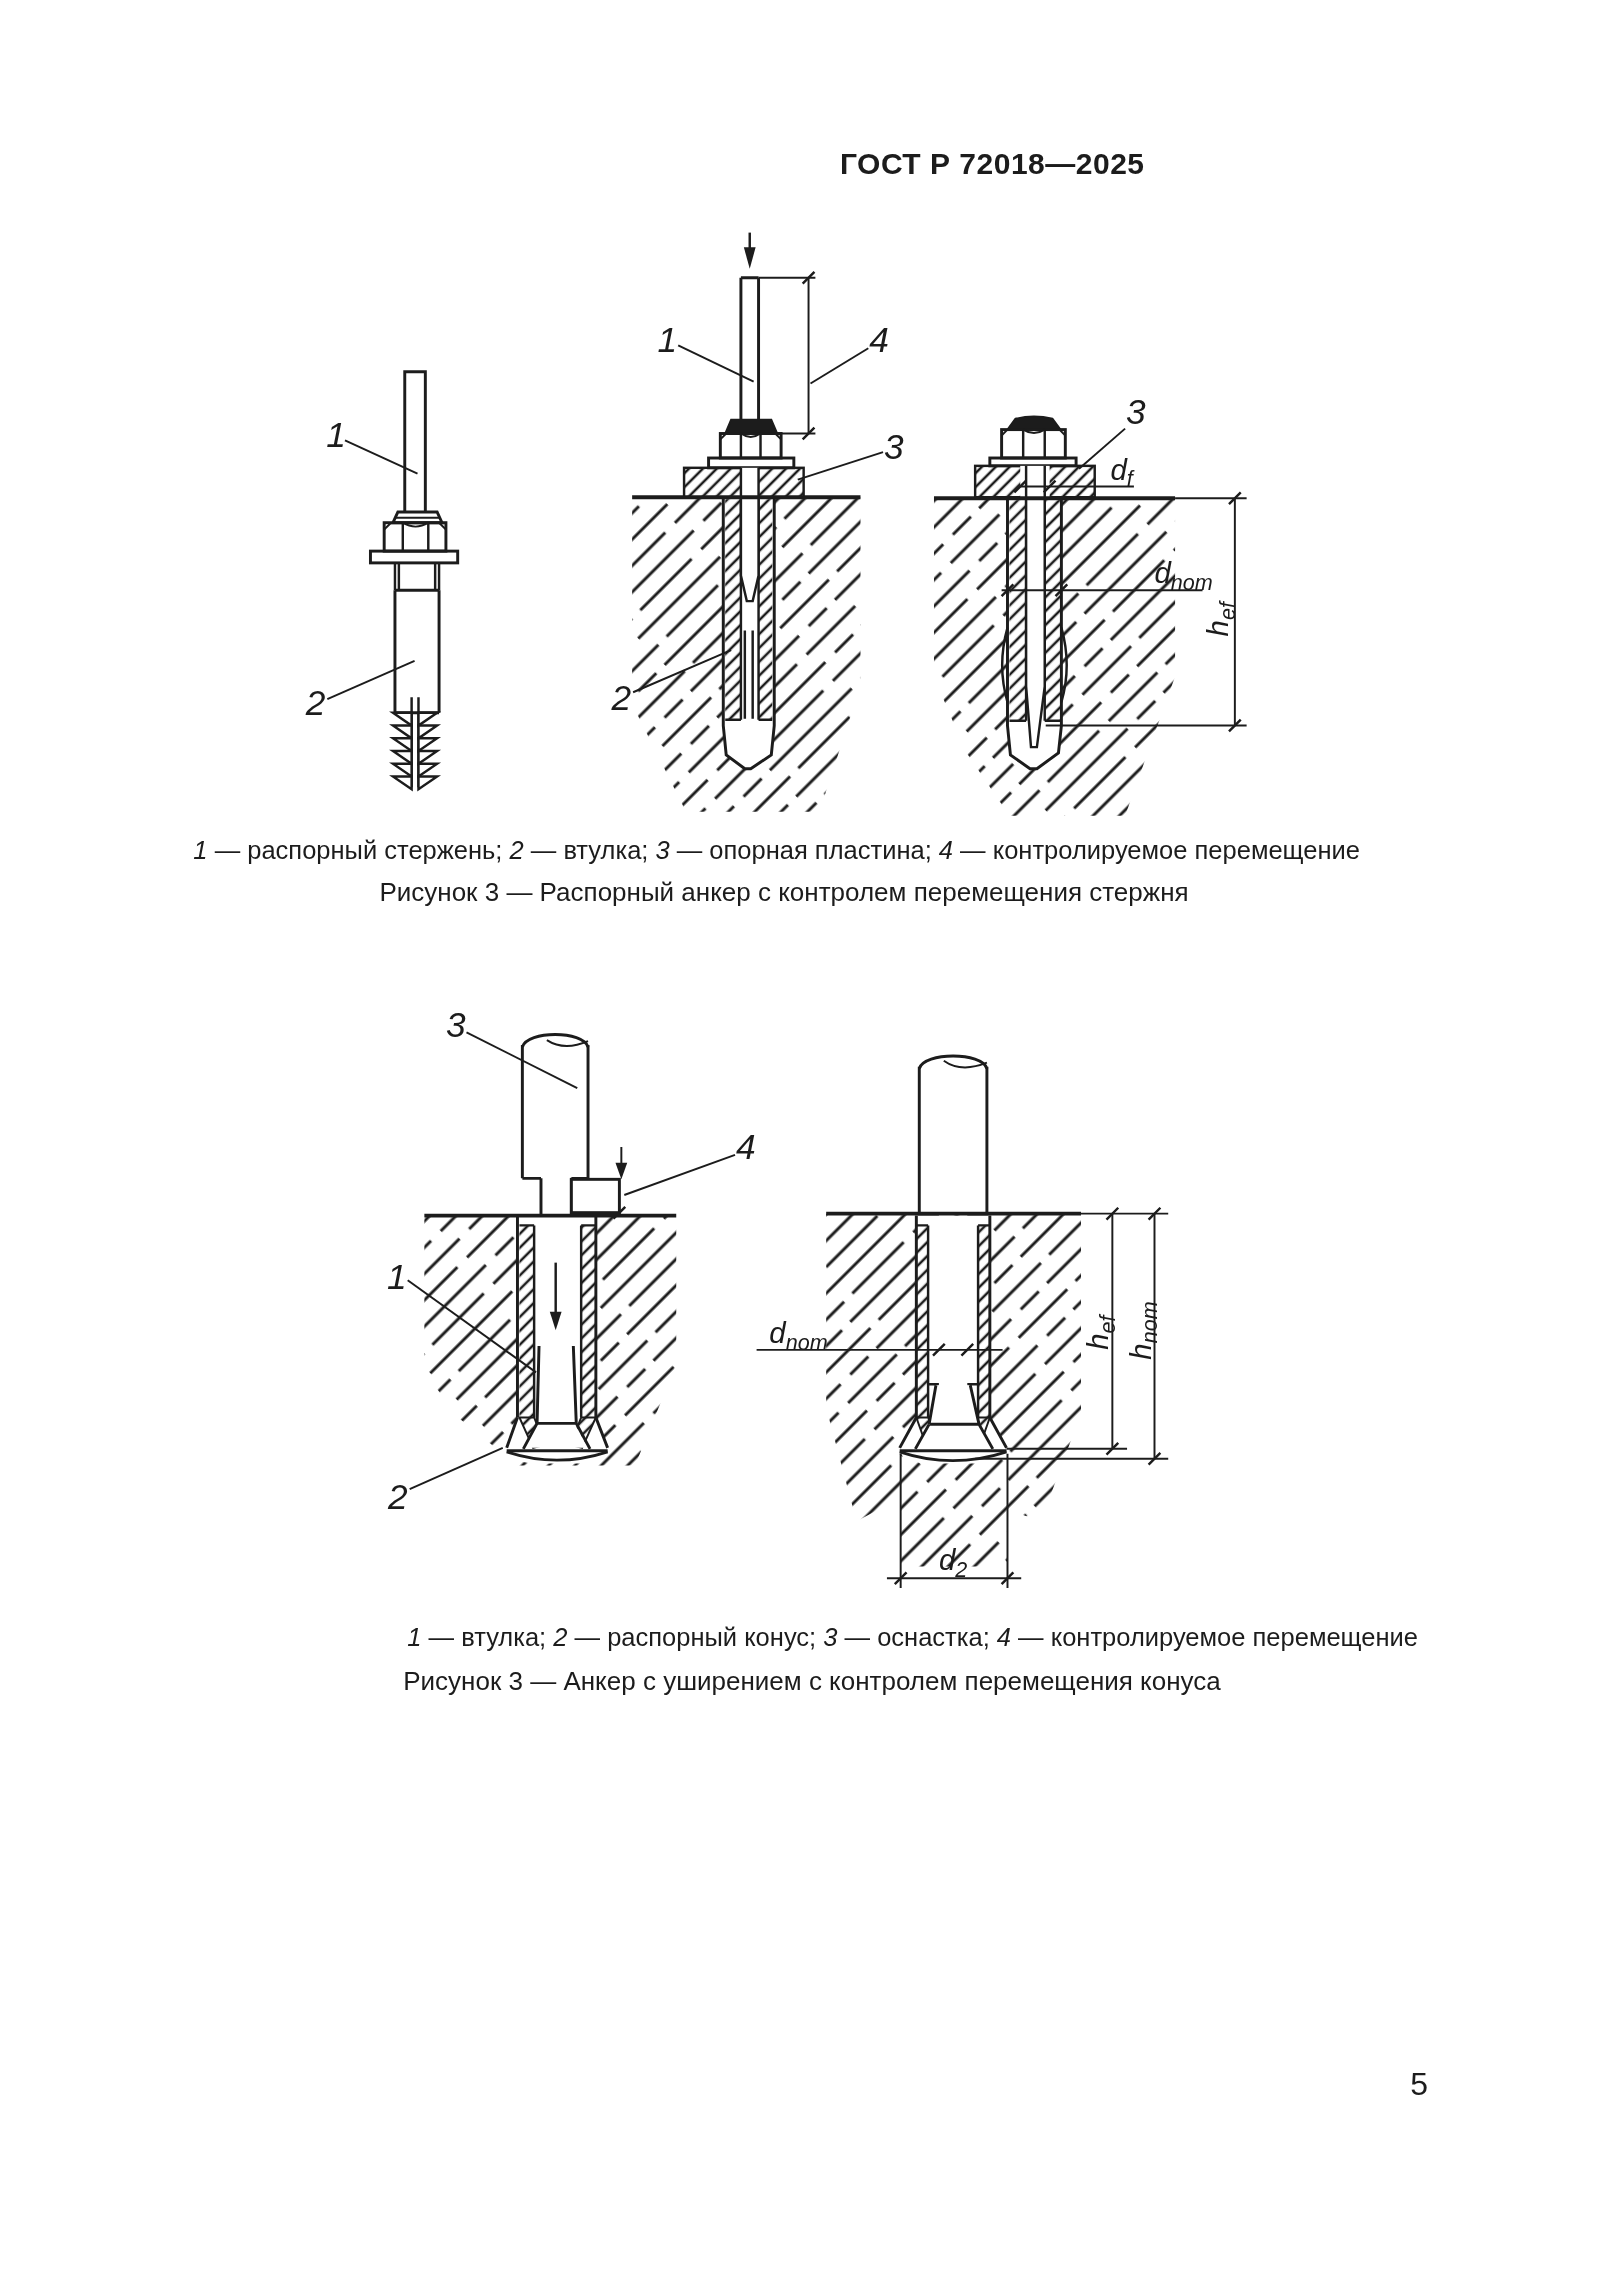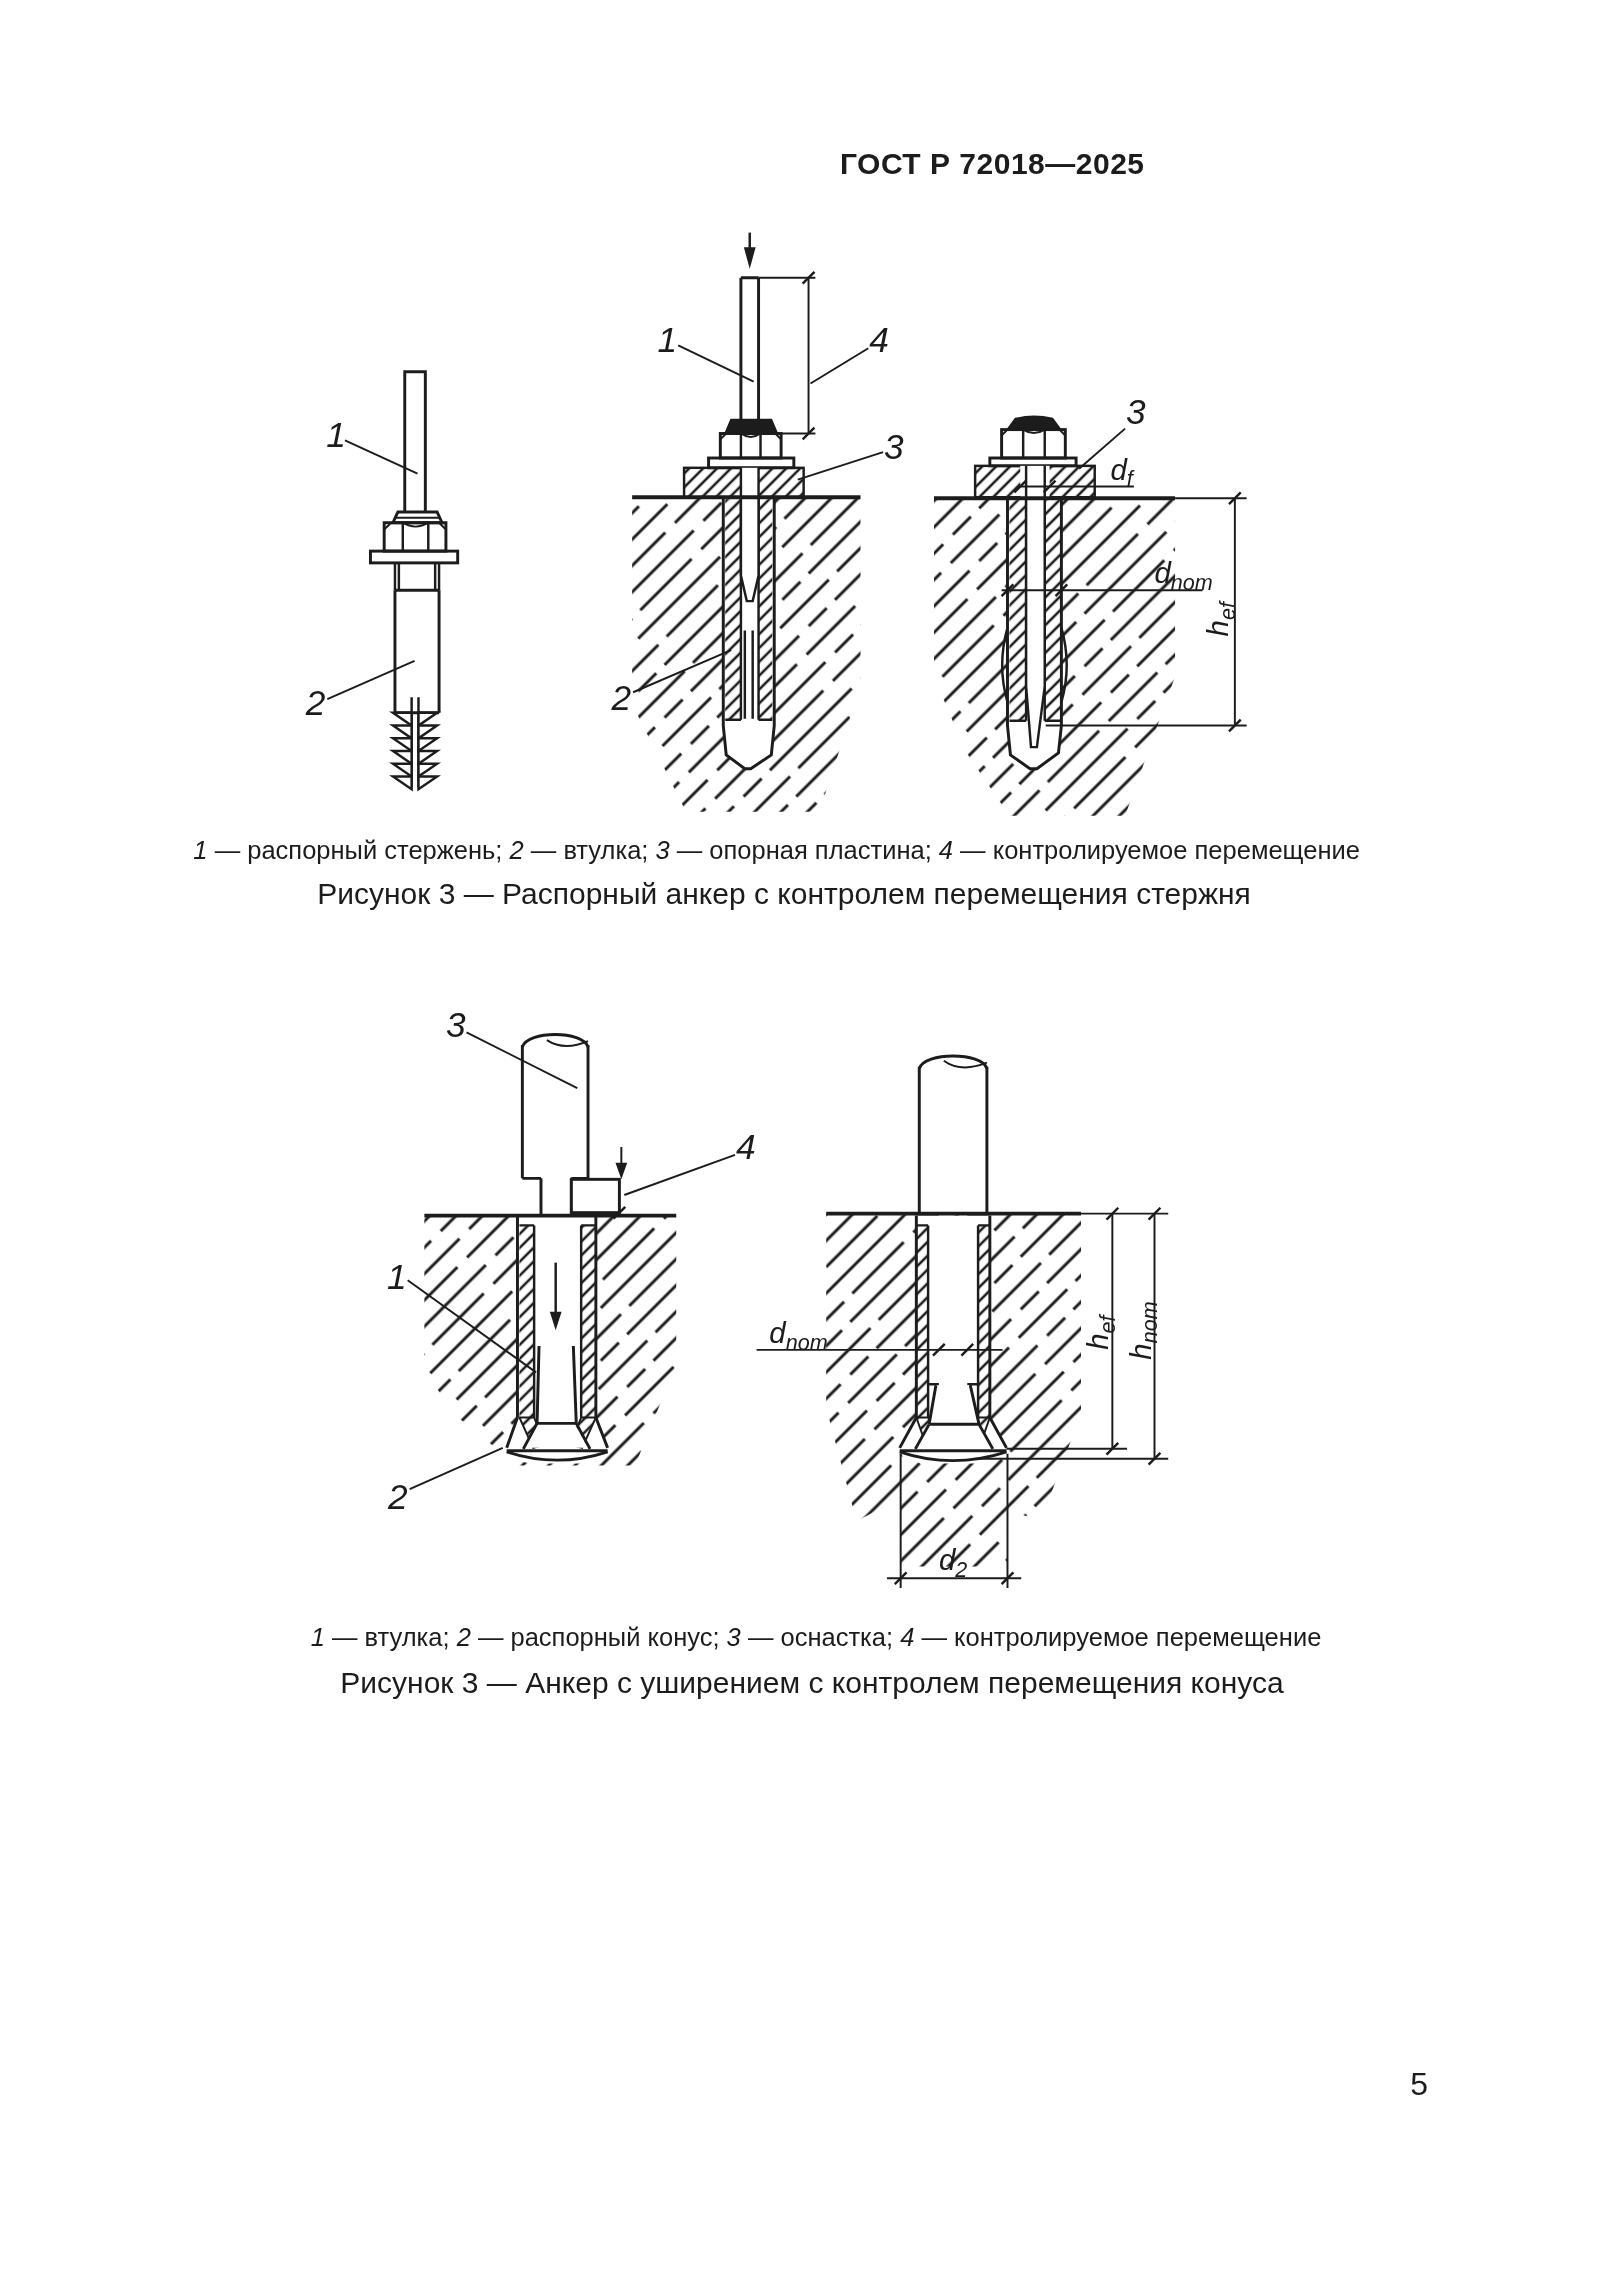--- a/index.html
+++ b/index.html
@@ -1,20 +1,20 @@
 <!DOCTYPE html>
 <html><head>
 <meta charset="utf-8">
 <style>
   html,body{margin:0;padding:0;background:#fff;}
   body{width:1621px;height:2293px;position:relative;font-family:"Liberation Sans",sans-serif;color:#1c1c1c;}
   .abs{position:absolute;}
   .hdr{font-weight:bold;font-size:30px;letter-spacing:0.5px;}
   .cap{font-size:25.5px;}
-  .ttl{font-size:30px;}
+  .ttl{font-size:26px;}
   .pagenum{font-size:32px;}
   svg text{font-family:"Liberation Sans",sans-serif;fill:#1c1c1c;}
   .co{font-size:36px;font-style:italic;text-anchor:middle;}
   .dim{font-size:30px;font-style:italic;}
   .sub{font-size:22px;font-style:italic;}
 </style>
 </head>
 <body>
 
 <div class="abs hdr" style="left:840px;top:147px;width:588px;text-align:left;">ГОСТ Р 72018—2025</div>
@@ -210,17 +210,17 @@
     <text x="785" y="1370" class="dim" stroke="none" fill="#1c1c1c"><tspan>d</tspan><tspan class="sub" dy="7">nom</tspan></text>
     <text transform="translate(1131,1377) rotate(-90)" class="dim" stroke="none" fill="#1c1c1c"><tspan>h</tspan><tspan class="sub" dy="7">ef</tspan></text>
     <text transform="translate(1174,1387) rotate(-90)" class="dim" stroke="none" fill="#1c1c1c"><tspan>h</tspan><tspan class="sub" dy="7">nom</tspan></text>
     <text x="958" y="1602" class="dim" stroke="none" fill="#1c1c1c"><tspan>d</tspan><tspan class="sub" dy="7">2</tspan></text>
   </g>
 </svg>
 
 <div class="abs cap italic-digits" style="left:184px;top:836px;width:1176px;text-align:right;"><i>1</i> — распорный стержень; <i>2</i> — втулка; <i>3</i> — опорная пластина; <i>4</i> — контролируемое перемещение</div>
 <div class="abs ttl" style="left:196px;top:877px;width:1176px;text-align:center;">Рисунок 3 — Распорный анкер с контролем перемещения стержня</div>
 
-<div class="abs cap italic-digits" style="left:228px;top:1623px;width:1176px;text-align:center;"><i>1</i> — втулка; <i>2</i> — распорный конус; <i>3</i> — оснастка; <i>4</i> — контролируемое перемещение</div>
+<div class="abs cap italic-digits" style="left:242px;top:1623px;width:1176px;text-align:right;"><i>1</i> — втулка; <i>2</i> — распорный конус; <i>3</i> — оснастка; <i>4</i> — контролируемое перемещение</div>
 <div class="abs ttl" style="left:224px;top:1666px;width:1176px;text-align:center;">Рисунок 3 — Анкер с уширением с контролем перемещения конуса</div>
 
 <div class="abs pagenum" style="left:1330px;top:2066px;width:98px;text-align:right;">5</div>
 
 
 </body></html>

